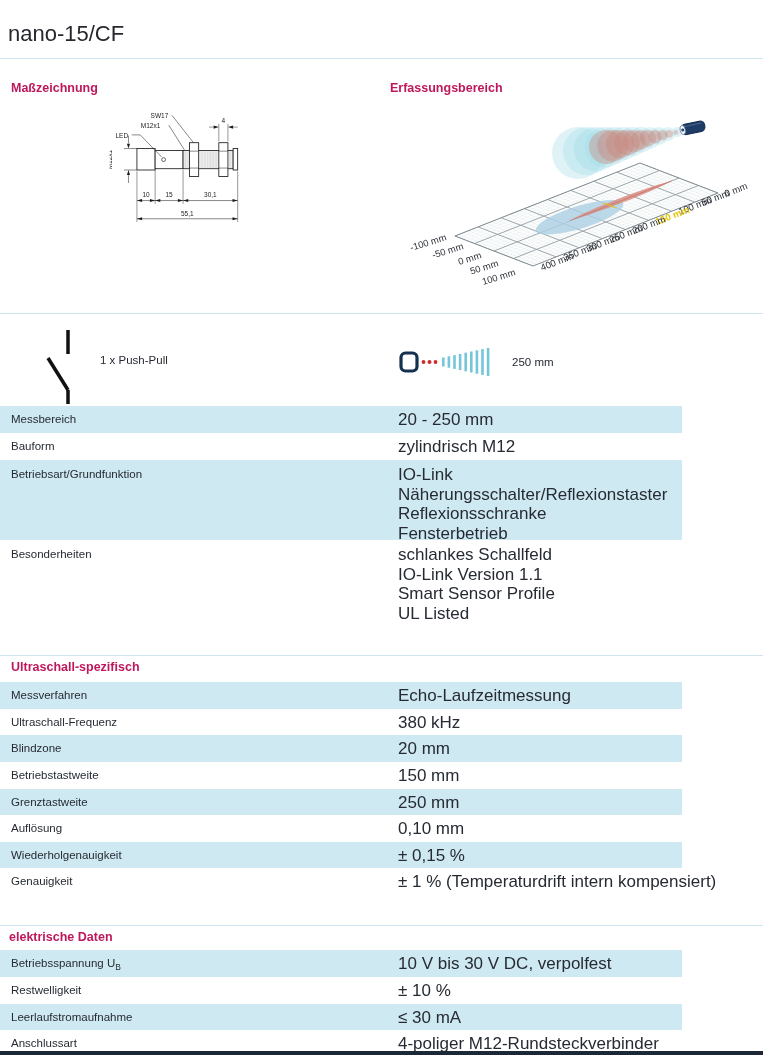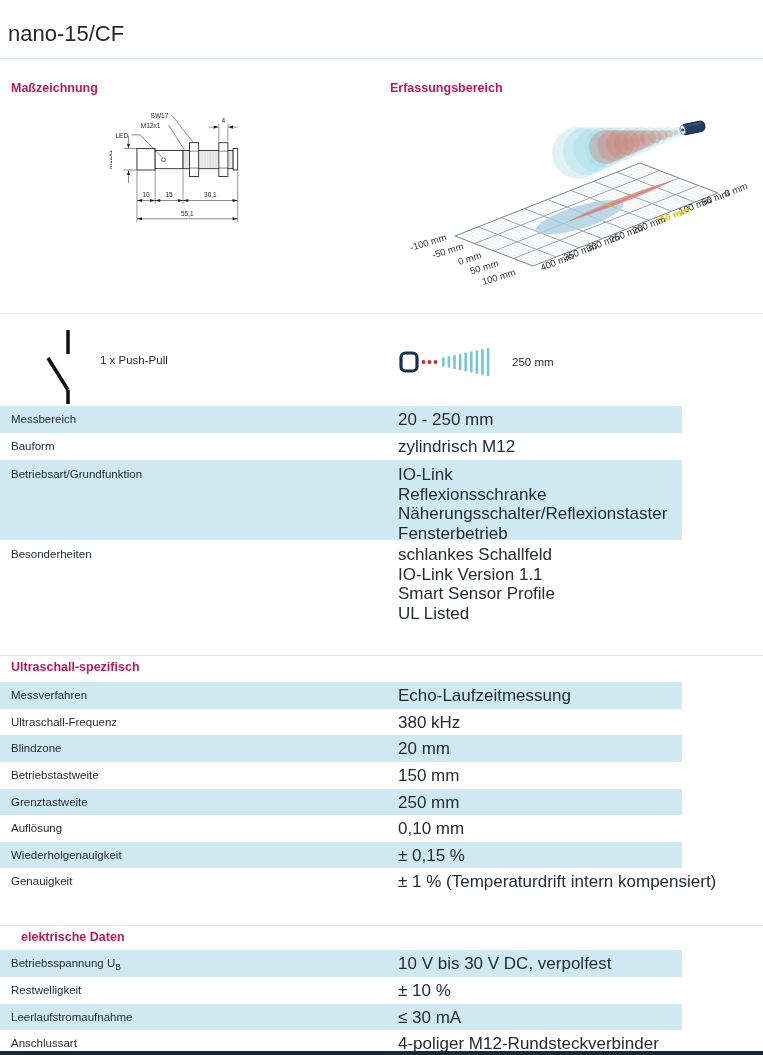--- a/index.html
+++ b/index.html
@@ -227,22 +227,22 @@
       <span class="val">20 - 250 mm</span>
     </div>
     <div class="row" style="height:27px">
       <span class="lbl">Bauform</span>
       <span class="val">zylindrisch M12</span>
     </div>
     <div class="row shaded multi" style="height:80px">
       <span class="lbl">Betriebsart/Grundfunktion</span>
       <div class="val">
         <div>IO-Link</div>
+        <div>Näherungsschalter/Reflexionstaster</div>
         <div>Reflexionsschranke</div>
-        <div>Näherungsschalter/Reflexionstaster</div>
         <div>Fensterbetrieb</div>
       </div>
     </div>
     <div class="row multi" style="height:88px">
       <span class="lbl">Besonderheiten</span>
       <div class="val">
         <div>schlankes Schallfeld</div>
         <div>IO-Link Version 1.1</div>
         <div>Smart Sensor Profile</div>
         <div>UL Listed</div>
@@ -282,21 +282,21 @@
       <span class="lbl">Wiederholgenauigkeit</span>
       <span class="val">± 0,15 %</span>
     </div>
     <div class="row" style="height:26.65px">
       <span class="lbl">Genauigkeit</span>
       <span class="val">± 1 % (Temperaturdrift intern kompensiert)</span>
     </div>
   </div>
 
   <div class="hr" style="top:925px"></div>
-  <span class="sec-title" style="left:21px;top:930px">elektrische Daten</span>
+  <span class="sec-title" style="left:9px;top:930px">elektrische Daten</span>
 
   <div class="spec-table" style="top:950px">
     <div class="row shaded" style="height:26.75px">
       <span class="lbl"><span>Betriebsspannung U</span><sub>B</sub></span>
       <span class="val">10 V bis 30 V DC, verpolfest</span>
     </div>
     <div class="row" style="height:26.75px">
       <span class="lbl">Restwelligkeit</span>
       <span class="val">± 10 %</span>
     </div>

